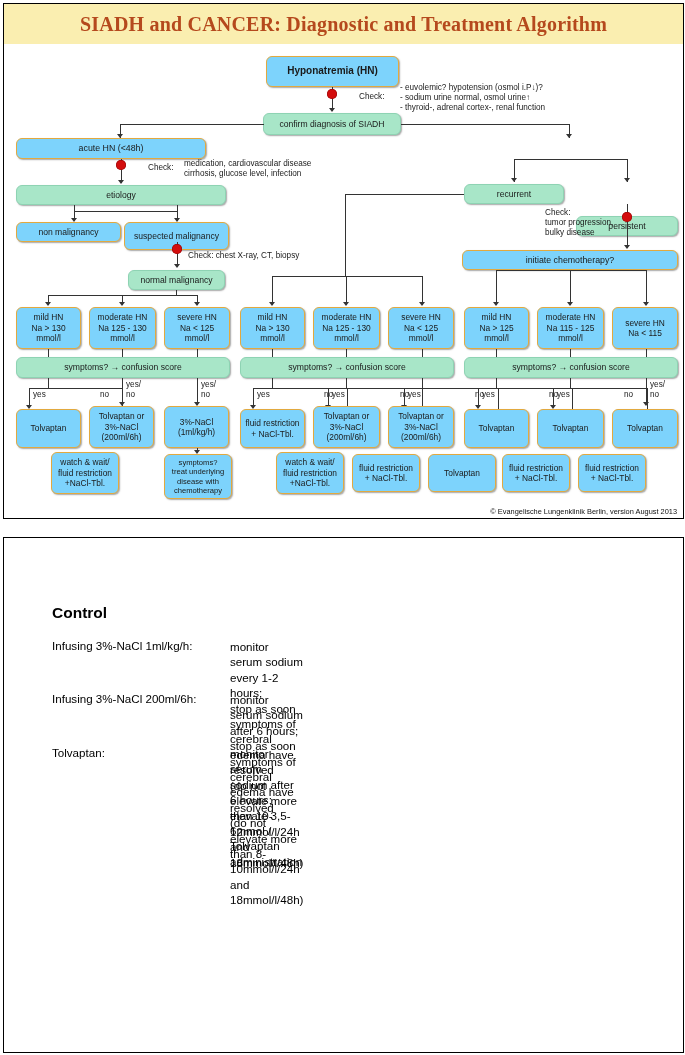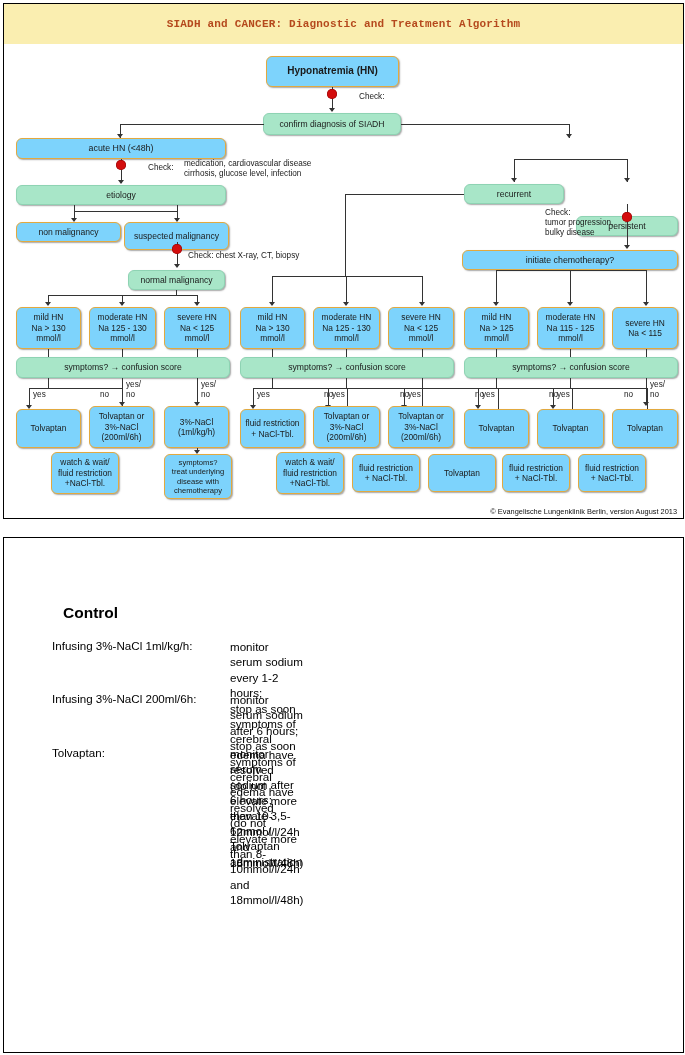--- a/index.html
+++ b/index.html
@@ -8,22 +8,22 @@
   
   #algorithm-panel{
     position:absolute;left:3px;top:3px;width:679px;height:514px;
     border:1.5px solid #000;background:#fff;overflow:hidden;
   }
   #title-bar{
     position:absolute;left:0;top:0;width:679px;height:40px;
     background:#faeeb0;display:flex;align-items:center;justify-content:center;
   }
   #title-bar .t{
-    color:#b5491d;font-weight:bold;font-size:11px;letter-spacing:.2px;
-    font-family:Liberation Mono, monospace;
+    color:#b5491d;font-weight:bold;font-size:20px;letter-spacing:.2px;
+    font-family:Liberation Serif, serif;
   }
 
   .box{
     position:absolute;box-sizing:border-box;border-radius:6px;
     display:flex;align-items:center;justify-content:center;text-align:center;
     font-size:8.4px;line-height:10.4px;color:#1a1a1a;
     box-shadow:1px 1px 1.5px rgba(0,0,0,.35);
     padding:1px 2px;
   }
   .orange{background:#7dd3fc;border:1px solid #e2a93f;}
@@ -38,21 +38,21 @@
   .arrow{position:absolute;width:0;height:0;border-left:3.2px solid transparent;border-right:3.2px solid transparent;border-top:4.6px solid #333;}
   .dot{position:absolute;width:10px;height:10px;border-radius:50%;background:#d30d0d;box-shadow:0 0 0 .5px #8c0000 inset;}
 
   #copyright{position:absolute;right:6px;bottom:2px;font-size:7.4px;color:#111;}
 
   
   #control-panel{
     position:absolute;left:3px;top:537px;width:679px;height:514px;
     border:1.5px solid #000;background:#fff;
   }
-  #control-title{position:absolute;left:59px;top:66px;font-size:15.5px;font-weight:bold;color:#000;}
+  #control-title{position:absolute;left:48px;top:66px;font-size:15.5px;font-weight:bold;color:#000;}
   .ctrl-row{position:absolute;left:48px;font-size:11.6px;color:#000;}
   .ctrl-row .k{position:absolute;left:0;top:0;white-space:nowrap;}
   .ctrl-row .v2{position:absolute;left:178px;top:0;white-space:pre-line;line-height:15.4px;}
 </style>
 </head>
 <body>
 
 <div id="algorithm-panel">
 
   <div id="title-bar">
@@ -60,33 +60,36 @@
   </div>
 
   <div class="box orange" style="left:262px;top:52px;width:133px;height:31px;font-size:10px;font-weight:bold;">
     <span class="ml">Hyponatremia (HN)</span>
   </div>
 
   <div class="v" style="left:328px;top:83px;height:24px;"></div>
   <div class="arrow" style="left:325px;top:104px;"></div>
   <div class="dot" style="left:323px;top:85px;"></div>
   <span class="lbl" style="left:355px;top:88px;">Check:</span>
+  <span class="lbl" style="left:396px;top:79px;">- euvolemic? hypotension (osmol i.P↓)?
+- sodium urine normal, osmol urine↑
+- thyroid-, adrenal cortex-, renal function</span>
 
   <div class="box green" style="left:259px;top:109px;width:138px;height:22px;font-size:8.6px;">
     <span class="ml">confirm diagnosis of SIADH</span>
   </div>
 
   <div class="h" style="left:116px;top:120px;width:144px;"></div>
   <div class="h" style="left:397px;top:120px;width:168px;"></div>
   <div class="v" style="left:116px;top:120px;height:14px;"></div>
   <div class="v" style="left:565px;top:120px;height:14px;"></div>
   <div class="arrow" style="left:113px;top:130px;"></div>
   <div class="arrow" style="left:562px;top:130px;"></div>
 
-  <div class="box orange" style="left:12px;top:134px;width:210px;height:21px;font-size:8.8px;">
+  <div class="box orange" style="left:12px;top:134px;width:190px;height:21px;font-size:8.8px;">
     <span class="ml">acute HN (&lt;48h)</span>
   </div>
 
   <div class="v" style="left:117px;top:155px;height:24px;"></div>
   <div class="arrow" style="left:114px;top:176px;"></div>
   <div class="dot" style="left:112px;top:156px;"></div>
   <span class="lbl" style="left:144px;top:159px;">Check:</span>
   <span class="lbl" style="left:180px;top:155px;">medication,  cardiovascular disease
 cirrhosis, glucose level, infection</span>
 

